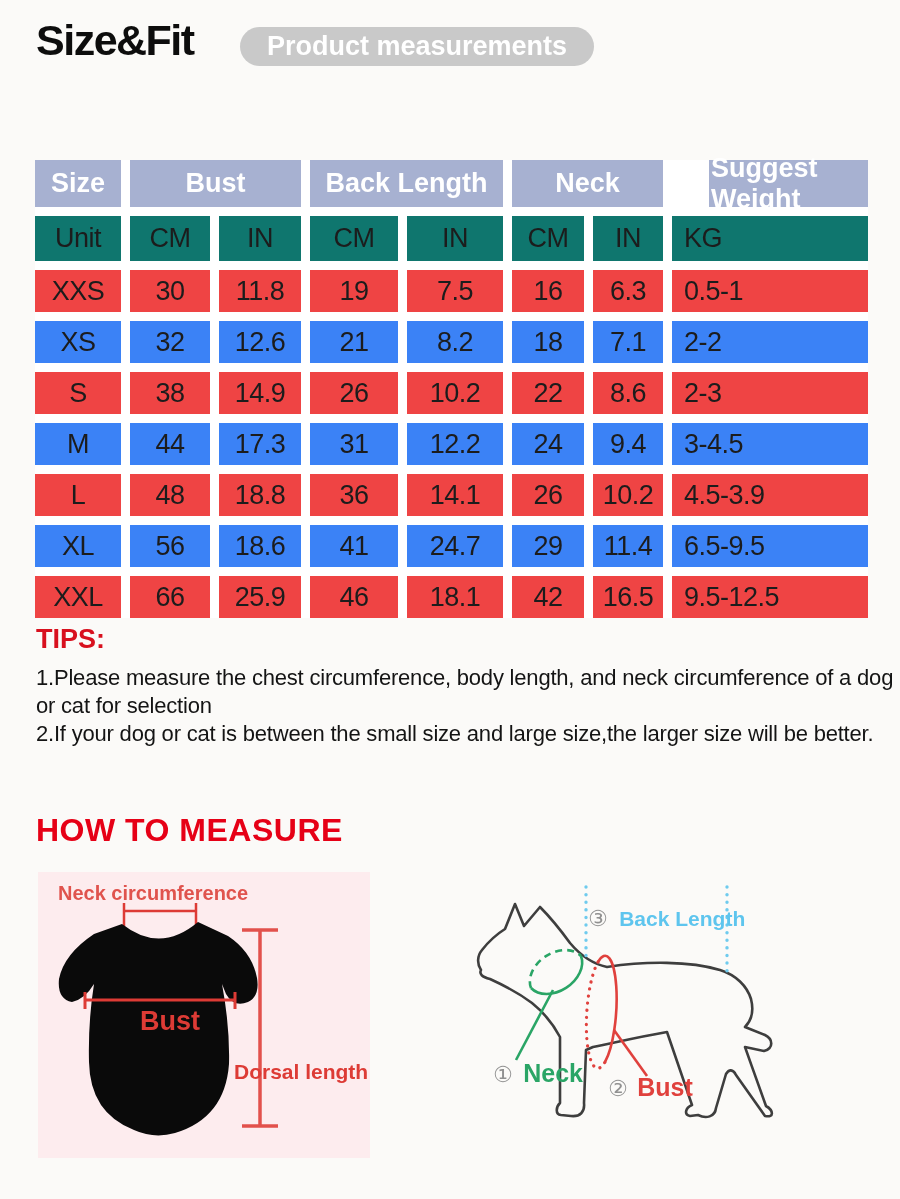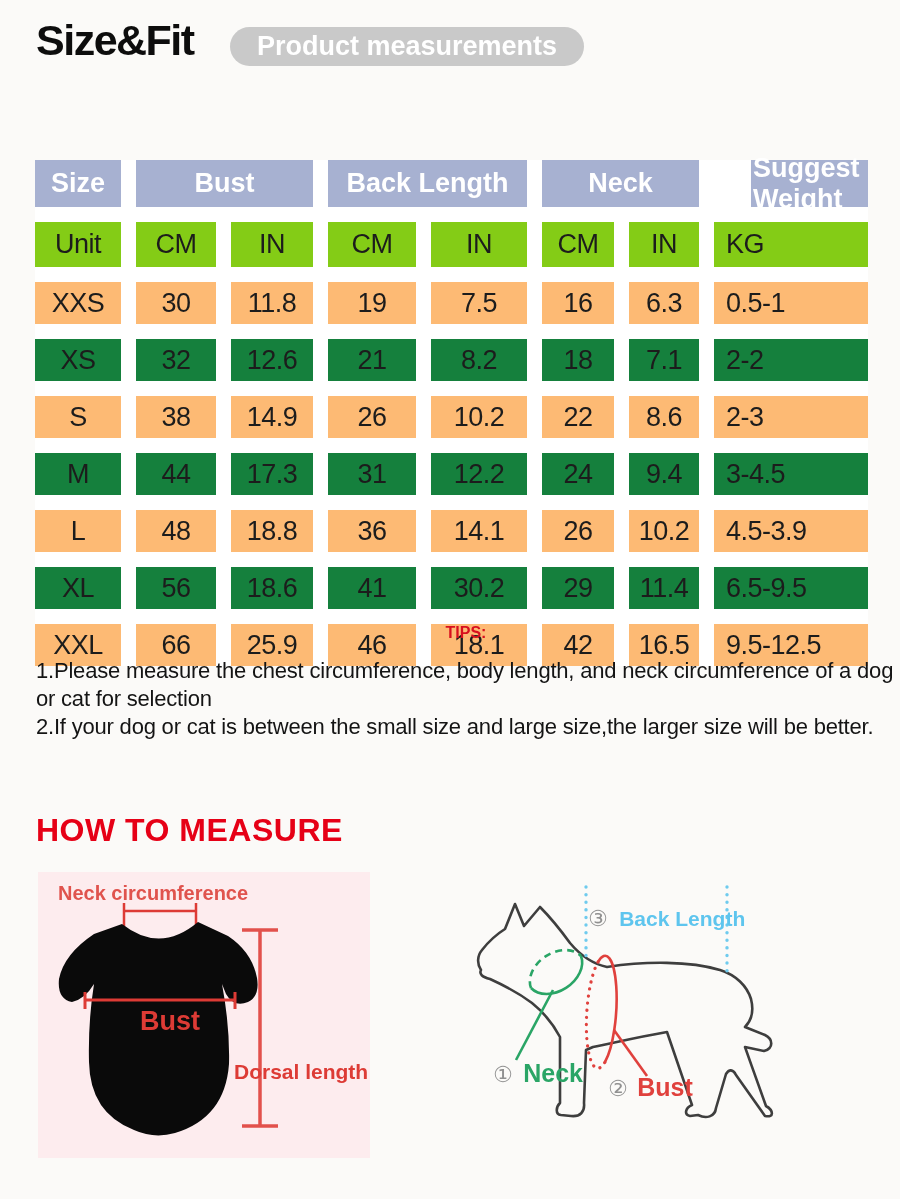--- a/index.html
+++ b/index.html
@@ -2,42 +2,42 @@
 <html><head>
 <meta charset="utf-8">
 <style>
   * { margin:0; padding:0; box-sizing:border-box; }
   html,body { width:900px; }
   body { font-family:"Liberation Sans","DejaVu Sans",sans-serif; background:#ffffff; }
   .page { position:relative; width:900px; height:1199px; background:#fbfaf8; overflow:hidden; }
 
   .title { position:absolute; left:36px; top:16px; font-size:43px; font-weight:bold;
            letter-spacing:-1.5px; color:#0d0d0d; }
-  .badge { position:absolute; left:230px; top:27px; height:39px; line-height:39px;
+  .badge { position:absolute; left:240px; top:27px; height:39px; line-height:39px;
            padding:0 27px; background:#c9c9c9; border-radius:20px; color:#ffffff;
            font-size:27px; font-weight:bold; }
   .tolerance { position:absolute; left:36px; top:82px; font-size:37px; color:#1f1f1f;
                letter-spacing:-1px; }
 
   .size-table { position:absolute; left:35px; top:160px; width:833px; display:grid;
                 grid-template-columns:86px 80px 82px 88px 96px 72px 70px 1fr;
-                gap:15px; background:#ffffff; }
+                gap:9px; background:#ffffff; }
   .th { background:#a7b1d1; color:#ffffff; font-weight:bold; font-size:27px;
         height:47px; display:flex; align-items:center; justify-content:center; }
   .th.span2 { grid-column:span 2; }
   .th.left { justify-content:flex-start; padding-left:2px;margin-left:37px; }
   .cell { font-size:27px; color:#1c1c1c; height:42px; display:flex;
           align-items:center; justify-content:center; letter-spacing:-0.5px; }
   .cell.left { justify-content:flex-start; padding-left:12px; }
-  .unit { background:#84cc16; height:45px; }
-  .row-light { background:#fdba74; }
-  .row-dark { background:#15803d; }
+  .unit { background:#0f766e; height:45px; }
+  .row-light { background:#ef4444; }
+  .row-dark { background:#3b82f6; }
 
   .tips { position:absolute; left:36px; top:624px; width:860px; }
-  .tips-h { color:#d8101e; font-weight:bold; font-size:16px; margin-bottom:15px;text-align:center; }
+  .tips-h { color:#d8101e; font-weight:bold; font-size:27px; margin-bottom:9px; }
   .tips p { font-size:22px; line-height:28px; color:#141414; letter-spacing:-0.2px; }
 
   .htm-heading { position:absolute; left:36px; top:812px; font-size:32px;
                  font-weight:bold; color:#e60016; letter-spacing:0.5px; }
 
   .shirt-svg { position:absolute; left:38px; top:872px; }
   .dog-svg { position:absolute; left:468px; top:875px; }
   svg text { font-family:"Liberation Sans","DejaVu Sans",sans-serif; }
 </style>
 </head>
@@ -107,21 +107,21 @@
     <div class="cell row-light">36</div>
     <div class="cell row-light">14.1</div>
     <div class="cell row-light">26</div>
     <div class="cell row-light">10.2</div>
     <div class="cell row-light left">4.5-3.9</div>
 
     <div class="cell row-dark">XL</div>
     <div class="cell row-dark">56</div>
     <div class="cell row-dark">18.6</div>
     <div class="cell row-dark">41</div>
-    <div class="cell row-dark">30.2</div>
+    <div class="cell row-dark">24.7</div>
     <div class="cell row-dark">29</div>
     <div class="cell row-dark">11.4</div>
     <div class="cell row-dark left">6.5-9.5</div>
 
     <div class="cell row-light">XXL</div>
     <div class="cell row-light">66</div>
     <div class="cell row-light">25.9</div>
     <div class="cell row-light">46</div>
     <div class="cell row-light">18.1</div>
     <div class="cell row-light">42</div>

